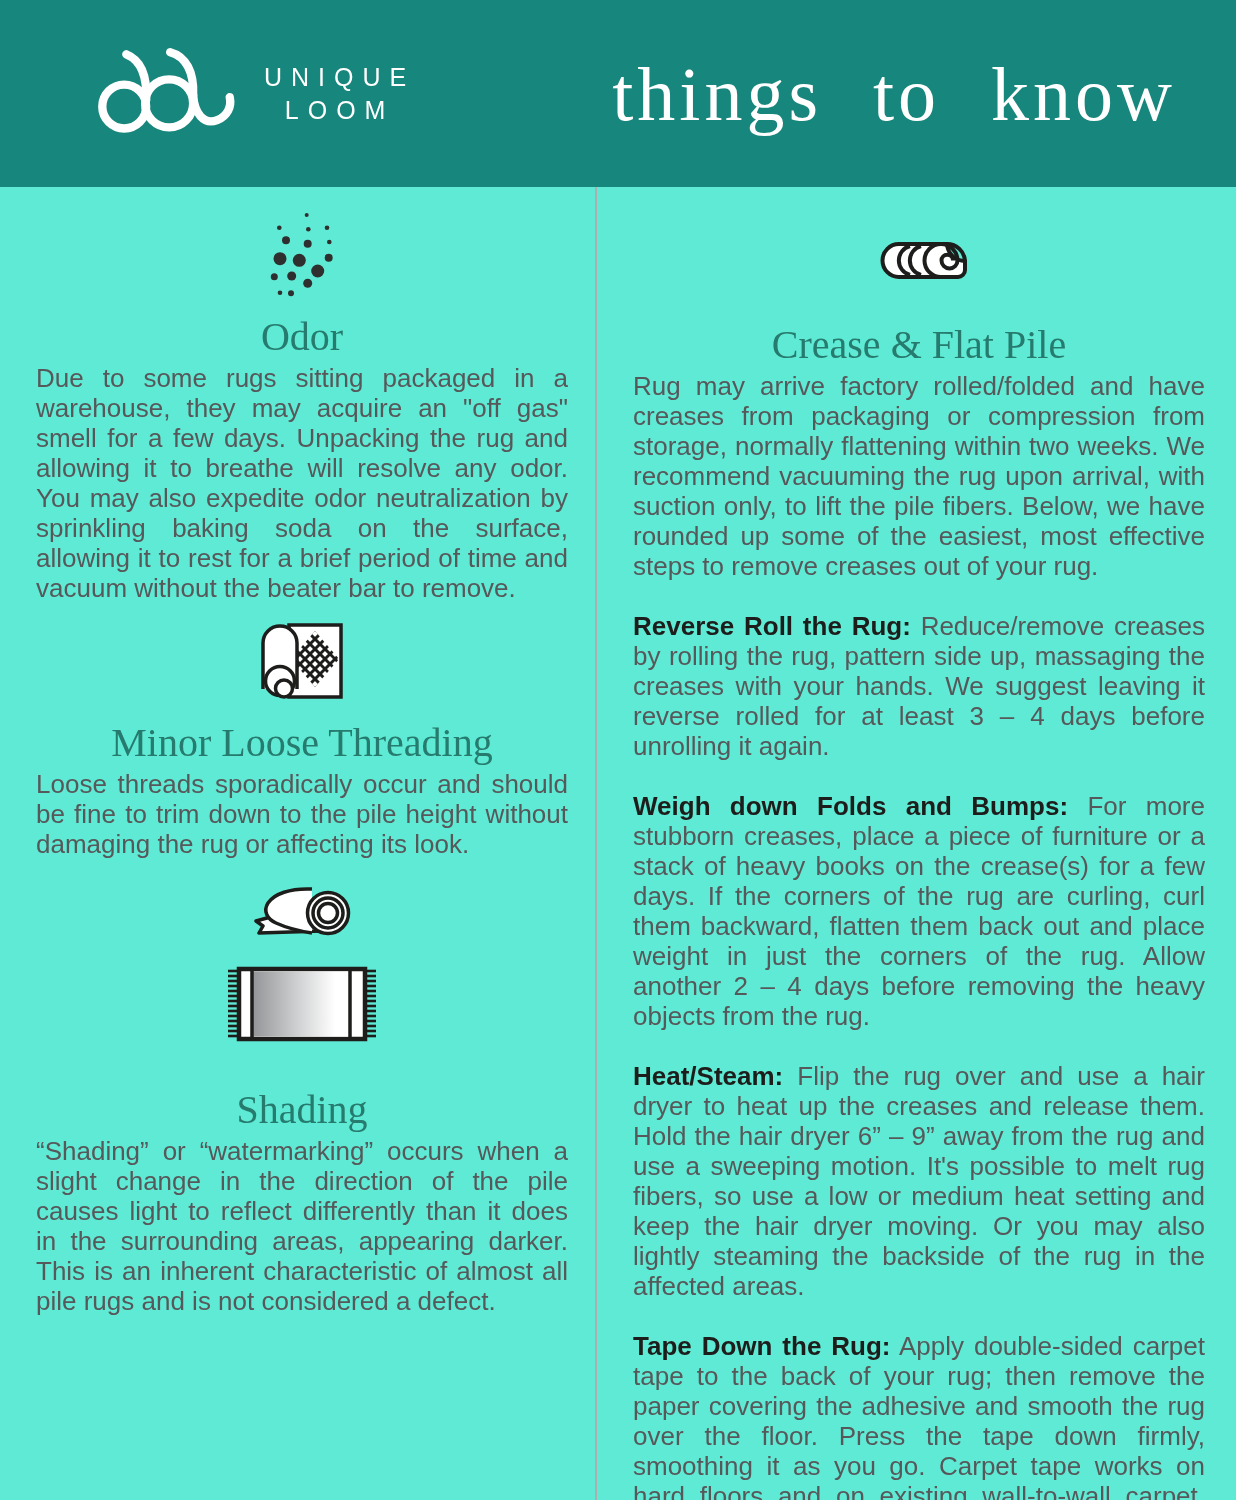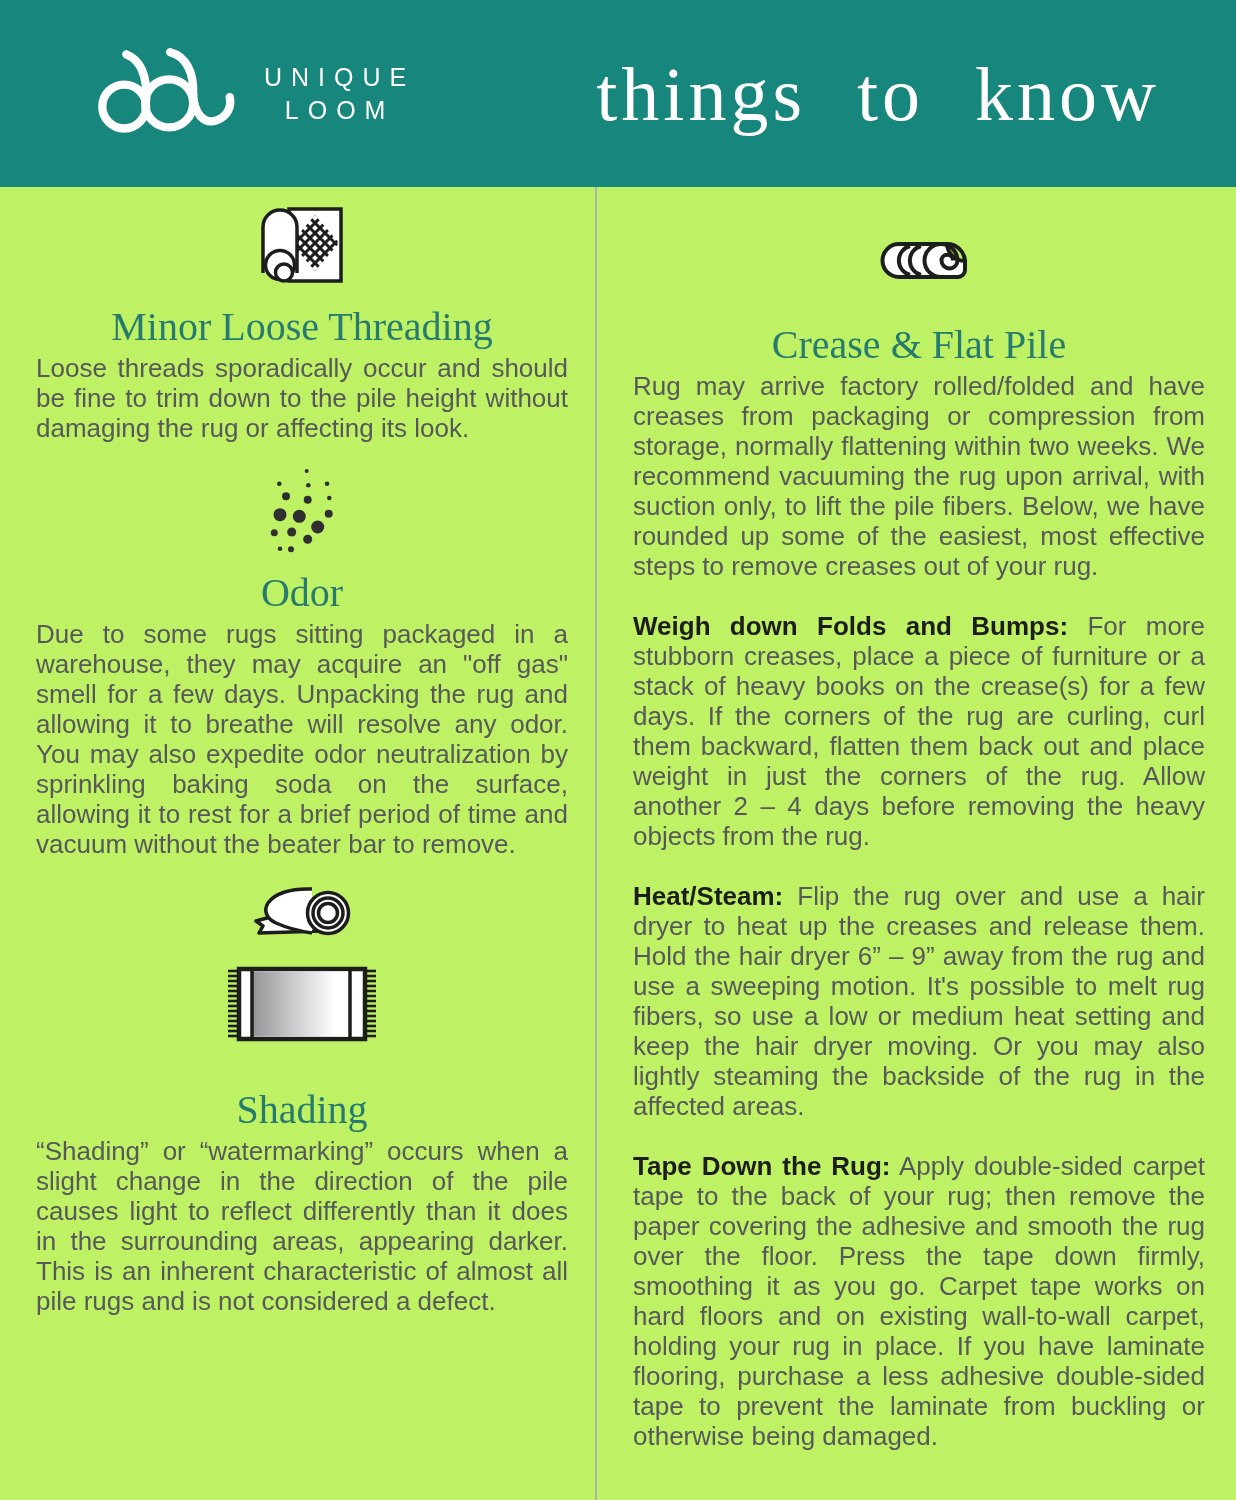--- a/index.html
+++ b/index.html
@@ -1,27 +1,27 @@
 <!DOCTYPE html>
 <html><head>
 <meta charset="utf-8">
 <style>
   html,body { margin:0; padding:0; background:#ffffff; }
-  .page { width:1236px; height:1500px; background:#bef264; overflow:hidden; position:relative;
+  .page { width:1236px; height:1500px; background:#5eead4; overflow:hidden; position:relative;
           font-family:"Liberation Sans", sans-serif; }
 
   
   .header { height:187px; background:#17867C; display:flex; align-items:center;
             justify-content:space-between; box-sizing:border-box; padding:0 60px 0 92px; }
   .brand { display:flex; align-items:center; gap:24px; }
   .brand svg { width:148px; height:94px; display:block; }
   .brand-text { color:#ffffff; font-size:25px; letter-spacing:9px; line-height:1.3;
                 text-align:center; font-weight:400; }
   .brand-text span { display:block; }
-  .page-title { margin:16px; color:#ffffff; font-family:"Liberation Serif", serif; font-weight:400;
+  .page-title { margin:0; color:#ffffff; font-family:"Liberation Serif", serif; font-weight:400;
                 font-size:76px; letter-spacing:4px; word-spacing:28px; line-height:1; }
 
   
   .main { display:flex; align-items:stretch; height:1313px; }
   .col { box-sizing:border-box; }
   .col-left  { width:532px; margin-left:36px; }
   .vdivider  { width:2px; background:#aeaeae; margin-left:27px; margin-right:36px; }
   .col-right { width:572px; }
 
   .sec { text-align:center; }
@@ -65,20 +65,43 @@
         <span>UNIQUE</span>
         <span>LOOM</span>
       </div>
     </div>
     <h1 class="page-title">things to know</h1>
   </div>
 
   <div class="main">
 
     <div class="col col-left">
+
+      <section class="sec">
+        <svg class="icon-odor" width="64" height="90" viewBox="0 0 64 90" fill="#2f2f2f">
+          <circle cx="36.7" cy="8" r="2"></circle>
+            <circle cx="9.3" cy="20.7" r="2.3"></circle>
+          <circle cx="38.3" cy="22.3" r="2.3"></circle>
+            <circle cx="57" cy="20.7" r="2.3"></circle>
+          <circle cx="16" cy="33.3" r="4"></circle>
+            <circle cx="37.7" cy="36.7" r="4"></circle>
+          <circle cx="59.3" cy="35" r="2.3"></circle>
+            <circle cx="10" cy="51.7" r="6.5"></circle>
+          <circle cx="29.3" cy="53.3" r="6.5"></circle>
+            <circle cx="58.7" cy="50.7" r="4"></circle>
+          <circle cx="4.3" cy="69.7" r="3.5"></circle>
+            <circle cx="21.7" cy="69" r="4.5"></circle>
+          <circle cx="47.7" cy="64" r="6.5"></circle>
+            <circle cx="37.7" cy="76.3" r="4.5"></circle>
+          <circle cx="10" cy="85.7" r="2.3"></circle>
+            <circle cx="21" cy="86.3" r="3"></circle>
+        </svg>
+        <h2 class="h-after-icon">Odor</h2>
+        <p class="p-after-h">Due to some rugs sitting packaged in a warehouse, they may acquire an "off gas" smell for a few days. Unpacking the rug and allowing it to breathe will resolve any odor. You may also expedite odor neutralization by sprinkling baking soda on the surface, allowing it to rest for a brief period of time and vacuum without the beater bar to remove.</p>
+      </section>
 
       <section class="sec">
         <svg class="icon-thread" width="86" height="88" viewBox="0 0 86 88">
           <defs>
             <clipPath id="dia">
                 <polygon points="56,16 80,44 56,72 32,44"></polygon>
               </clipPath>
           </defs>
           <rect x="30" y="10" width="52" height="72" fill="#ffffff" class="ink" stroke-width="3.5"></rect>
           <g clip-path="url(#dia)" class="ink" stroke-width="3">
@@ -96,43 +119,20 @@
             <line x1="100" y1="10" x2="36" y2="74"></line>
               <line x1="110" y1="10" x2="46" y2="74"></line>
             <line x1="120" y1="10" x2="56" y2="74"></line>
           </g>
           <path d="M4 74 V28 A17 17 0 0 1 38 28 V74" fill="#ffffff" class="ink" stroke-width="3.5"></path>
           <circle cx="21" cy="66" r="14.5" fill="#ffffff" class="ink" stroke-width="3.5"></circle>
           <circle cx="25" cy="73.5" r="8.5" fill="#ffffff" class="ink" stroke-width="3.5"></circle>
         </svg>
         <h2 class="h-after-icon">Minor Loose Threading</h2>
         <p class="p-after-h">Loose threads sporadically occur and should be fine to trim down to the pile height without damaging the rug or affecting its look.</p>
-      </section>
-
-      <section class="sec">
-        <svg class="icon-odor" width="64" height="90" viewBox="0 0 64 90" fill="#2f2f2f">
-          <circle cx="36.7" cy="8" r="2"></circle>
-            <circle cx="9.3" cy="20.7" r="2.3"></circle>
-          <circle cx="38.3" cy="22.3" r="2.3"></circle>
-            <circle cx="57" cy="20.7" r="2.3"></circle>
-          <circle cx="16" cy="33.3" r="4"></circle>
-            <circle cx="37.7" cy="36.7" r="4"></circle>
-          <circle cx="59.3" cy="35" r="2.3"></circle>
-            <circle cx="10" cy="51.7" r="6.5"></circle>
-          <circle cx="29.3" cy="53.3" r="6.5"></circle>
-            <circle cx="58.7" cy="50.7" r="4"></circle>
-          <circle cx="4.3" cy="69.7" r="3.5"></circle>
-            <circle cx="21.7" cy="69" r="4.5"></circle>
-          <circle cx="47.7" cy="64" r="6.5"></circle>
-            <circle cx="37.7" cy="76.3" r="4.5"></circle>
-          <circle cx="10" cy="85.7" r="2.3"></circle>
-            <circle cx="21" cy="86.3" r="3"></circle>
-        </svg>
-        <h2 class="h-after-icon">Odor</h2>
-        <p class="p-after-h">Due to some rugs sitting packaged in a warehouse, they may acquire an "off gas" smell for a few days. Unpacking the rug and allowing it to breathe will resolve any odor. You may also expedite odor neutralization by sprinkling baking soda on the surface, allowing it to rest for a brief period of time and vacuum without the beater bar to remove.</p>
       </section>
 
       <section class="sec">
         <svg class="icon-rugpad" width="100" height="56" viewBox="0 0 100 56">
           <polygon points="70,18 4,36 11,41 7,48 70,46" fill="#ffffff" class="ink" stroke-width="3.5" stroke-linejoin="round"></polygon>
           <path d="M60 4 C38 3 22 9 16 18 C11 26 15 34 24 38 C35 43 47 46 60 48" fill="#ffffff" class="ink" stroke-width="3.5"></path>
           <circle cx="76" cy="28" r="20.5" fill="#ffffff" class="ink" stroke-width="3.5"></circle>
           <circle cx="76" cy="28" r="15" fill="#ffffff" class="ink" stroke-width="3.5"></circle>
           <circle cx="76" cy="28" r="9.5" fill="#ffffff" class="ink" stroke-width="3.5"></circle>
         </svg>
@@ -196,20 +196,21 @@
         <svg class="icon-crease" width="100" height="40" viewBox="0 0 100 40">
           <path d="M30 3 A16.5 16.5 0 0 0 30 36 L89 36 A7 7 0 0 0 96 29 L96 20 A18 18 0 0 1 78 3 L30 3 Z" transform="translate(0,0)" fill="#ffffff" class="ink" stroke-width="4" stroke-linejoin="round"></path>
           <path d="M96 20 A18 18 0 0 0 78 3" fill="none" class="ink" stroke-width="4"></path>
           <path d="M41 5 A15 15 0 0 0 41 34" fill="none" class="ink" stroke-width="4"></path>
           <path d="M52 5 A15 15 0 0 0 52 34" fill="none" class="ink" stroke-width="4"></path>
           <path d="M72 36 A16.5 16.5 0 1 1 88.5 19.5 A8 8 0 0 1 72.5 19.5 A5.75 5.75 0 0 1 84 19.5" fill="none" class="ink" stroke-width="4"></path>
         </svg>
         <h2 class="h-crease">Crease &amp; Flat Pile</h2>
         <p class="p-after-h">Rug may arrive factory rolled/folded and have creases from packaging or compression from storage, normally flattening within two weeks. We recommend vacuuming the rug upon arrival, with suction only, to lift the pile fibers. Below, we have rounded up some of the easiest, most effective steps to remove creases out of your rug.</p>
 
+        <p class="tip"><span class="tip-label">Reverse Roll the Rug:</span> <span class="tip-text">Reduce/remove creases by rolling the rug, pattern side up, massaging the creases with your hands. We suggest leaving it reverse rolled for at least 3 – 4 days before unrolling it again.</span></p>
 
         <p class="tip"><span class="tip-label">Weigh down Folds and Bumps:</span> <span class="tip-text">For more stubborn creases, place a piece of furniture or a stack of heavy books on the crease(s) for a few days. If the corners of the rug are curling, curl them backward, flatten them back out and place weight in just the corners of the rug. Allow another 2 – 4 days before removing the heavy objects from the rug.</span></p>
 
         <p class="tip"><span class="tip-label">Heat/Steam:</span> <span class="tip-text">Flip the rug over and use a hair dryer to heat up the creases and release them. Hold the hair dryer 6” – 9” away from the rug and use a sweeping motion. It's possible to melt rug fibers, so use a low or medium heat setting and keep the hair dryer moving. Or you may also lightly steaming the backside of the rug in the affected areas.</span></p>
 
         <p class="tip"><span class="tip-label">Tape Down the Rug:</span> <span class="tip-text">Apply double-sided carpet tape to the back of your rug; then remove the paper covering the adhesive and smooth the rug over the floor. Press the tape down firmly, smoothing it as you go. Carpet tape works on hard floors and on existing wall-to-wall carpet, holding your rug in place. If you have laminate flooring, purchase a less adhesive double-sided tape to prevent the laminate from buckling or otherwise being damaged.</span></p>
       </section>
 
     </div>
   </div>

